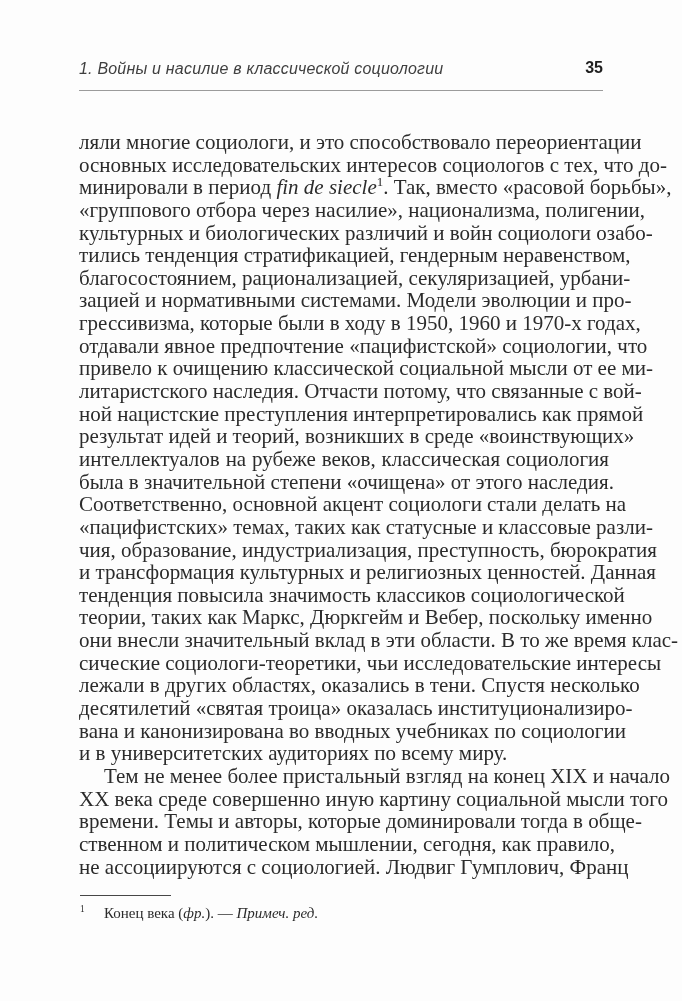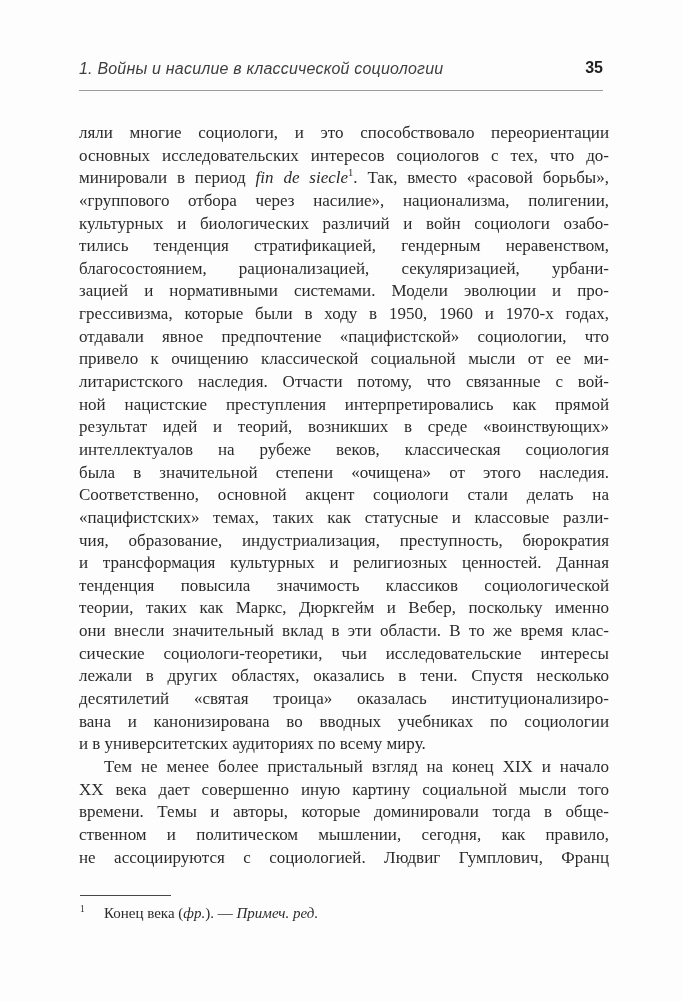--- a/index.html
+++ b/index.html
@@ -37,24 +37,24 @@
     font-family: "Liberation Sans", sans-serif;
     font-weight: bold;
     font-size: 16px;
     color: #1f1f1f;
     line-height: 1;
   }
   
   .bodytext {
     position: absolute;
     left: 79px;
-    top: 122px;
+    top: 131px;
     width: 530px;
     color: #2b2b2b;
-    font-size: 17px;
+    font-size: 21px;
   }
   .bodytext .line {
     line-height: 22.65px;
     height: 22.65px;
     text-align: justify;
     text-align-last: justify;
     white-space: nowrap;
   }
   .bodytext .line.noj {
     text-align-last: left;
@@ -129,21 +129,21 @@
       <div class="line"><span>и трансформация культурных и религиозных ценностей. Данная</span></div>
       <div class="line"><span>тенденция повысила значимость классиков социологической</span></div>
       <div class="line"><span>теории, таких как Маркс, Дюркгейм и Вебер, поскольку именно</span></div>
       <div class="line"><span>они внесли значительный вклад в эти области. В то же время клас-</span></div>
       <div class="line"><span>сические социологи-теоретики, чьи исследовательские интересы</span></div>
       <div class="line"><span>лежали в других областях, оказались в тени. Спустя несколько</span></div>
       <div class="line"><span>десятилетий «святая троица» оказалась институционализиро-</span></div>
       <div class="line"><span>вана и канонизирована во вводных учебниках по социологии</span></div>
       <div class="line noj"><span>и в университетских аудиториях по всему миру.</span></div>
       <div class="line ind"><span>Тем не менее более пристальный взгляд на конец XIX и начало</span></div>
-      <div class="line"><span>XX века дает совершенно иную картину социальной мысли того</span></div>
+      <div class="line"><span>XX века среде совершенно иную картину социальной мысли того</span></div>
       <div class="line"><span>времени. Темы и авторы, которые доминировали тогда в обще-</span></div>
       <div class="line"><span>ственном и политическом мышлении, сегодня, как правило,</span></div>
       <div class="line"><span>не ассоциируются с социологией. Людвиг Гумплович, Франц</span></div>
     </div>
 
   <div class="fn-rule"></div>
 
   <div class="footnote">
     <sup class="fn-marker">1</sup><span><span>Конец века (</span><i>фр.</i><span>). — </span><i>Примеч. ред.</i></span>
   </div>

